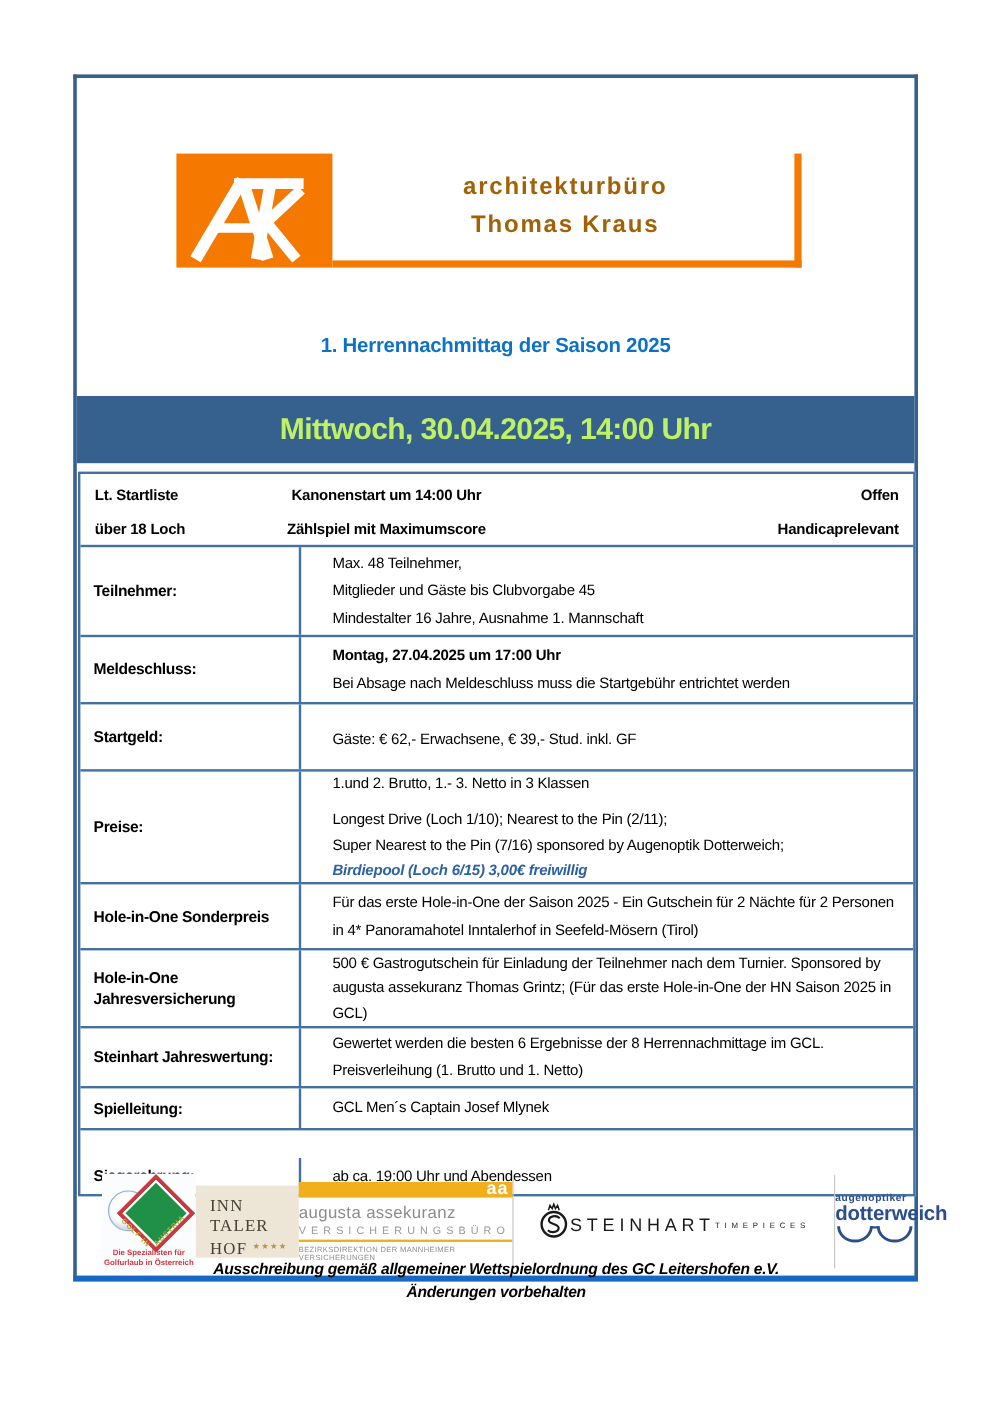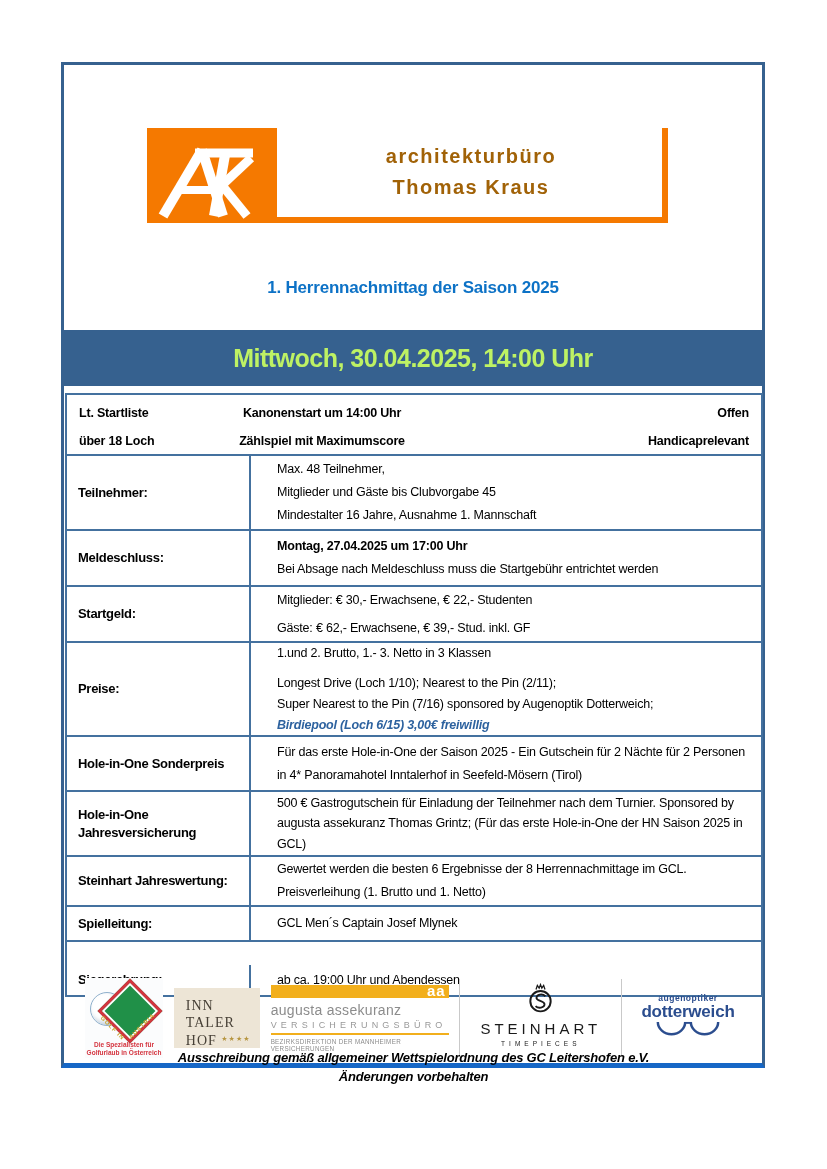--- a/index.html
+++ b/index.html
@@ -78,25 +78,25 @@
   .aug .bar{position:relative;height:13px;background:#F2AF1C;}
   .aug .bar .aa{position:absolute;right:3px;top:-3px;color:#fff;font-weight:bold;font-size:15px;
                 letter-spacing:1px;font-family:"Liberation Sans",sans-serif;}
   .aug .name{margin-top:4px;color:#8C8C8C;font-size:14px;letter-spacing:0.3px;}
   .aug .sub{margin-top:2px;color:#999;font-size:9px;letter-spacing:4.2px;}
   .aug .thin{height:2px;background:#F2AF1C;margin-top:3px;}
   .aug .foot{margin-top:3px;color:#8C8C8C;font-size:6.3px;letter-spacing:0.3px;}
 
   .stein{flex:none;height:78px;box-sizing:border-box;padding:4px 20px 0 20px;
          border-left:1px solid #C9C9C9;border-right:1px solid #C9C9C9;
-         display:flex;flex-direction:column;align-items:center;color:#1a1a1a;}
+         display:flex;flex-direction:row;align-items:center;color:#1a1a1a;}
   .stein .name{margin-top:2px;font-size:15px;letter-spacing:4px;font-weight:500;}
   .stein .sub{margin-top:3px;font-size:6.5px;letter-spacing:4px;}
 
-  .dott{flex:none;width:110px;text-align:center;color:#2B4D8E;}
+  .dott{flex:none;width:110px;text-align:left;color:#2B4D8E;}
   .dott .small{font-size:8.5px;font-weight:bold;letter-spacing:0.5px;}
   .dott .name{font-size:17px;font-weight:bold;margin-top:-1px;letter-spacing:-0.2px;}
   .dott svg{margin-top:-2px;}
 
   
   .footer{position:absolute;left:0;top:1048px;width:827px;text-align:center;
           font-weight:bold;font-style:italic;font-size:13px;line-height:19px;letter-spacing:-0.2px;}
 </style>
 </head>
 <body>
@@ -156,21 +156,20 @@
       <div class="lbl">Meldeschluss:</div>
       <div class="cnt">
         <span class="strong">Montag, 27.04.2025 um 17:00 Uhr</span>
         <span>Bei Absage nach Meldeschluss muss die Startgebühr entrichtet werden</span>
       </div>
     </div>
 
     <div class="drow h56">
       <div class="lbl">Startgeld:</div>
       <div class="cnt">
-        <span>Mitglieder: € 30,- Erwachsene, € 22,- Studenten</span>
         <span class="gap-sm">Gäste: € 62,- Erwachsene, € 39,- Stud. inkl. GF</span>
       </div>
     </div>
 
     <div class="drow h94">
       <div class="lbl">Preise:</div>
       <div class="cnt tight">
         <span>1.und 2. Brutto, 1.- 3. Netto in 3 Klassen</span>
         <span class="gap">Longest Drive (Loch 1/10); Nearest to the Pin (2/11);</span>
         <span>Super Nearest to the Pin (7/16) sponsored by Augenoptik Dotterweich;</span>

